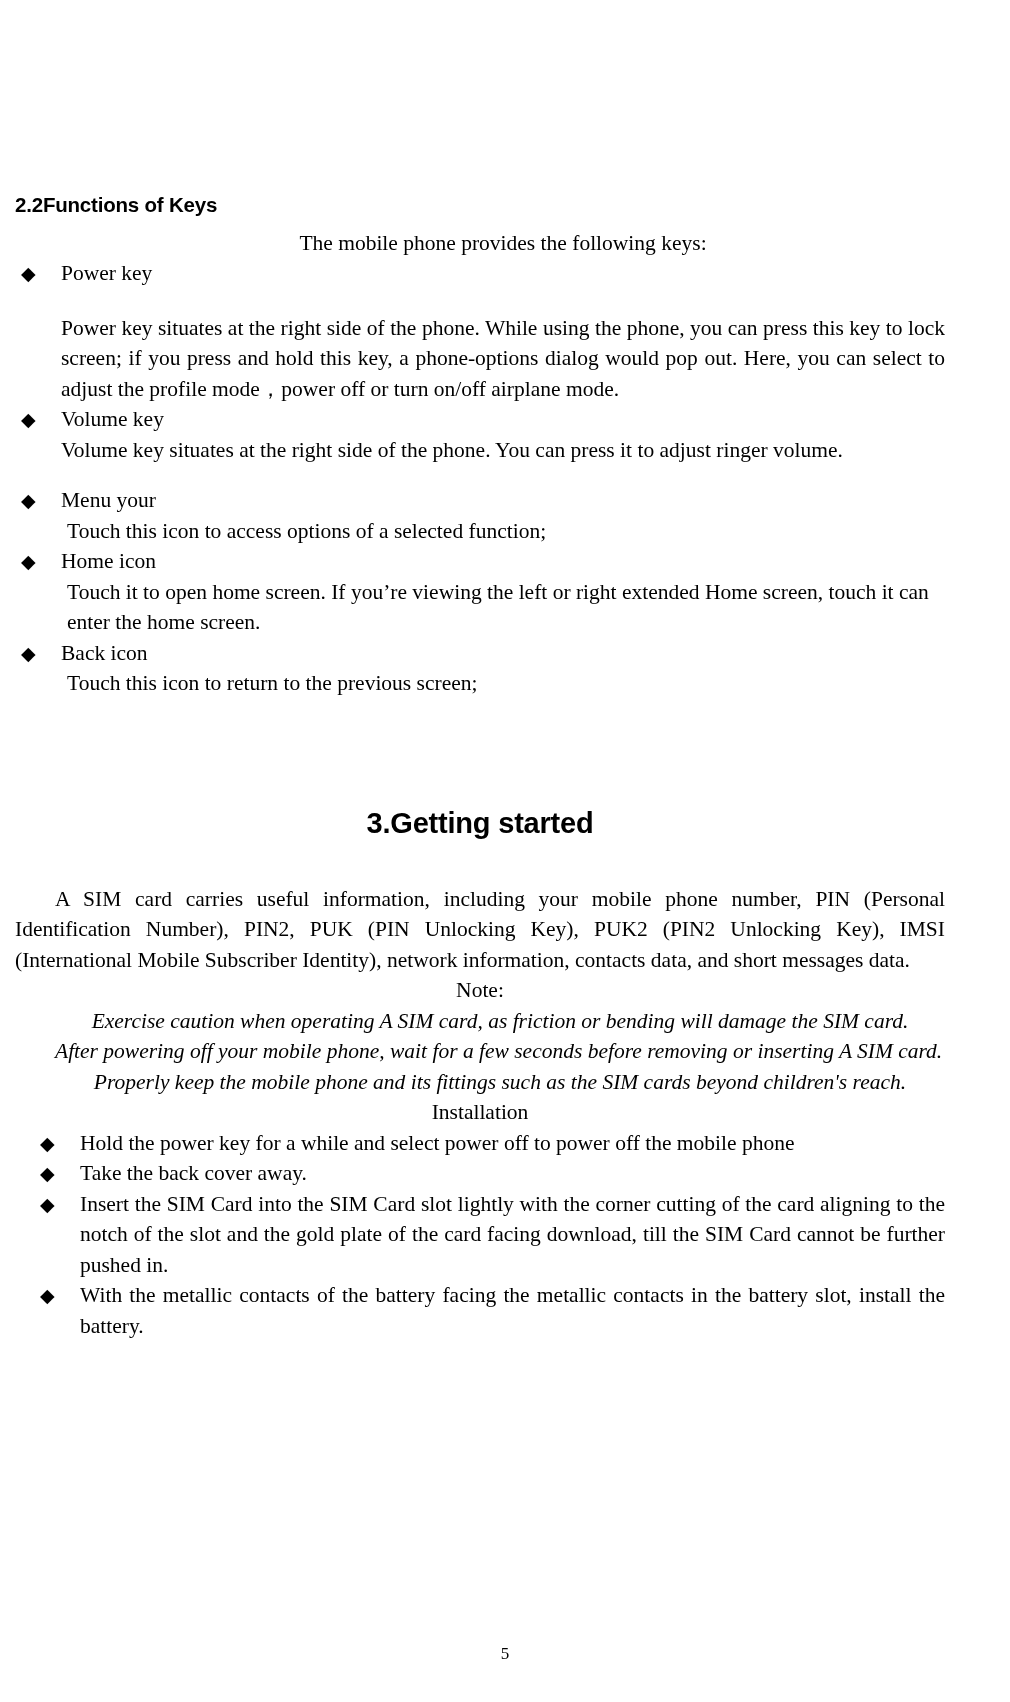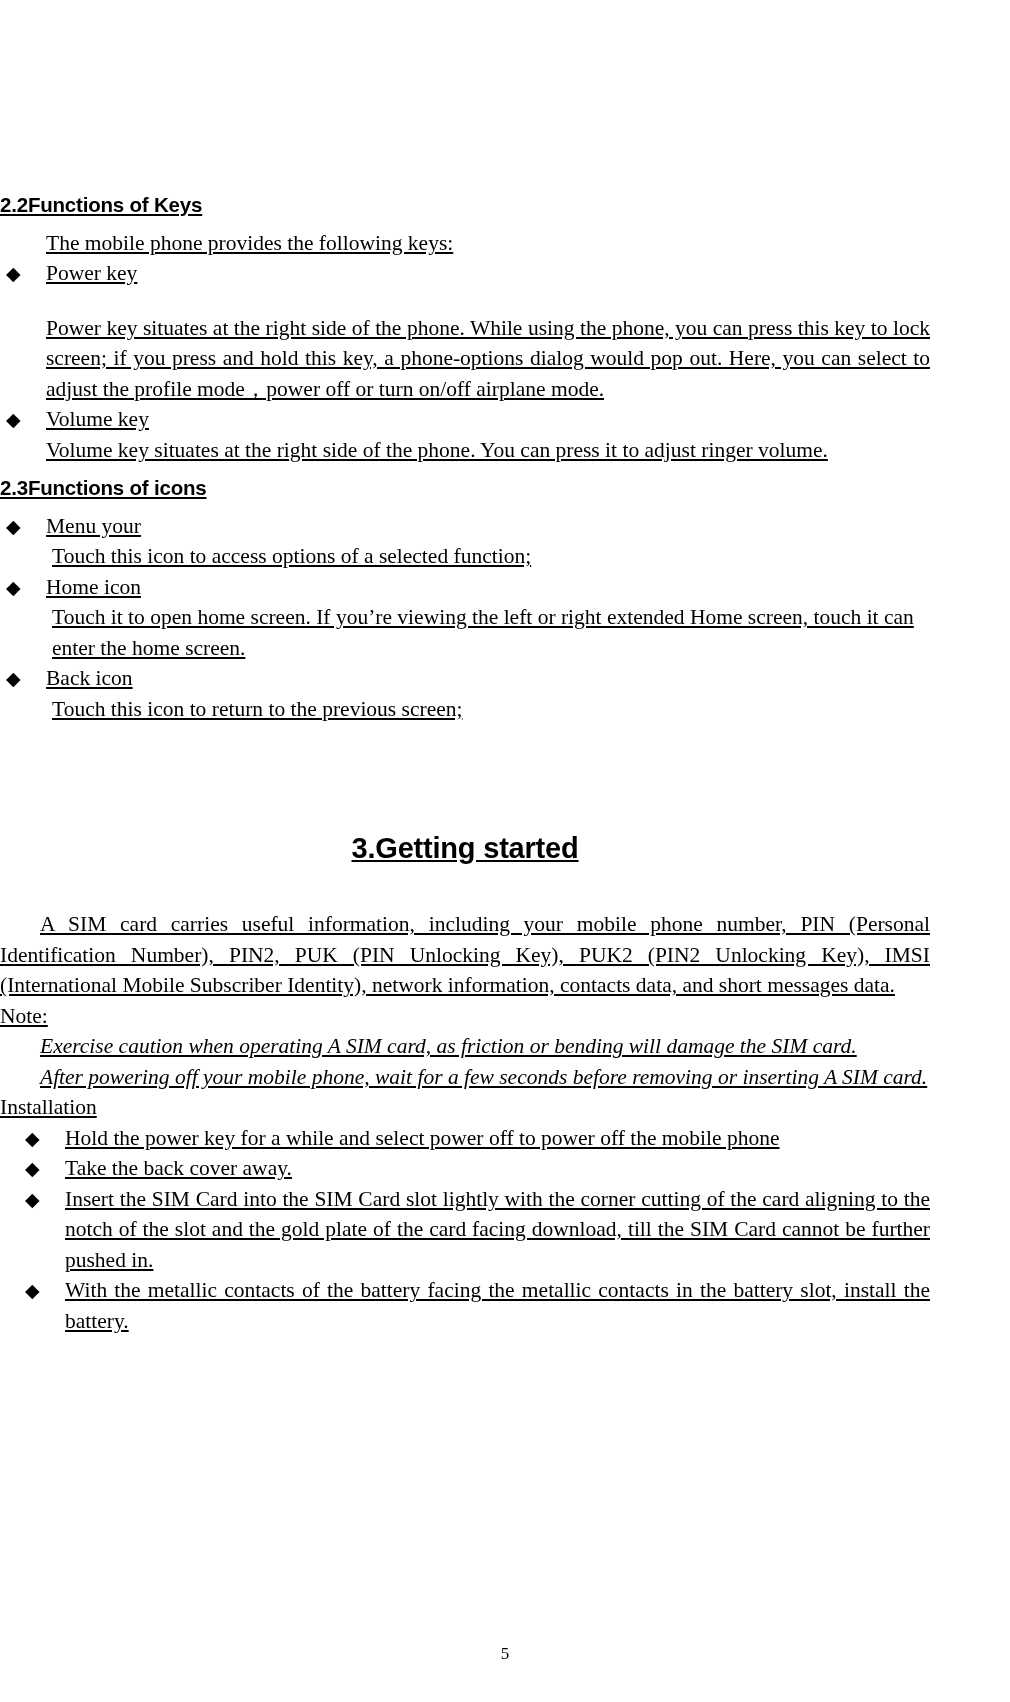--- a/index.html
+++ b/index.html
@@ -17,24 +17,23 @@
   }
   .page {
     position: relative;
     width: 1010px;
     height: 1702px;
     box-sizing: border-box;
     padding: 0;
   }
   .content {
     position: absolute;
-    left: 0;
+    left: 15px;
     top: 0;
     width: 930px;
-    text-decoration: underline;
   }
 
   
   .h-sub {
     font-family: "Liberation Sans", "DejaVu Sans", sans-serif;
     font-weight: bold;
     font-size: 20.5px;
     line-height: 1.25;
     letter-spacing: -0.2px;
     margin: 0;
@@ -49,21 +48,21 @@
     margin: 0;
     padding: 0;
   }
 
   
   .p {
     font-size: 21.5px;
     line-height: 30.5px;
     margin: 0;
     padding: 0;
-    text-align: left;
+    text-align: center;
   }
   .p.just {
     text-align: justify;
     text-justify: inter-word;
   }
   .p.ital {
     font-style: italic;
   }
   .indent-2 { text-indent: 46px; }
   .indent-3 { text-indent: 40px; }
@@ -153,21 +152,20 @@
 
       <div class="bitem">
         <span class="dia">◆</span>
         <span>Volume key</span>
       </div>
       <div class="bcont">Volume key situates at the right side of the phone. You can press it to adjust ringer volume.</div>
     </div>
 
     <div class="spacer-sm"></div>
 
-    <div class="h-sub">2.3Functions of icons</div>
     <div class="spacer-sm"></div>
 
     <div class="blist">
       <div class="bitem">
         <span class="dia">◆</span>
         <span>Menu your</span>
       </div>
       <div class="bcont ind">Touch this icon to access options of a selected function;</div>
 
       <div class="bitem">
@@ -191,20 +189,21 @@
 
 
     <div class="spacer-sm"></div>
 
     <div class="p just indent-3">A SIM card carries useful information, including your mobile phone number, PIN (Personal Identification Number), PIN2, PUK (PIN Unlocking Key), PUK2 (PIN2 Unlocking Key), IMSI (International Mobile Subscriber Identity), network information, contacts data, and short messages data.</div>
 
     <div class="p">Note:</div>
 
     <div class="p ital indent-3">Exercise caution when operating A SIM card, as friction or bending will damage the SIM card.</div>
     <div class="p just ital indent-3">After powering off your mobile phone, wait for a few seconds before removing or inserting A SIM card.</div>
+    <div class="p ital indent-3">Properly keep the mobile phone and its fittings such as the SIM cards beyond children's reach.</div>
 
     <div class="p">Installation</div>
 
     <div class="blist">
       <div class="bitem deep nojust">
         <span class="dia">◆</span>
         <span>Hold the power key for a while and select power off to power off the mobile phone</span>
       </div>
       <div class="bitem deep nojust">
         <span class="dia">◆</span>

